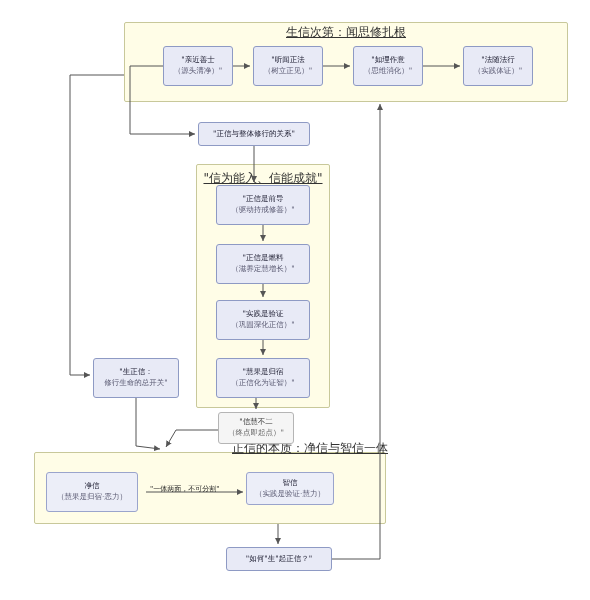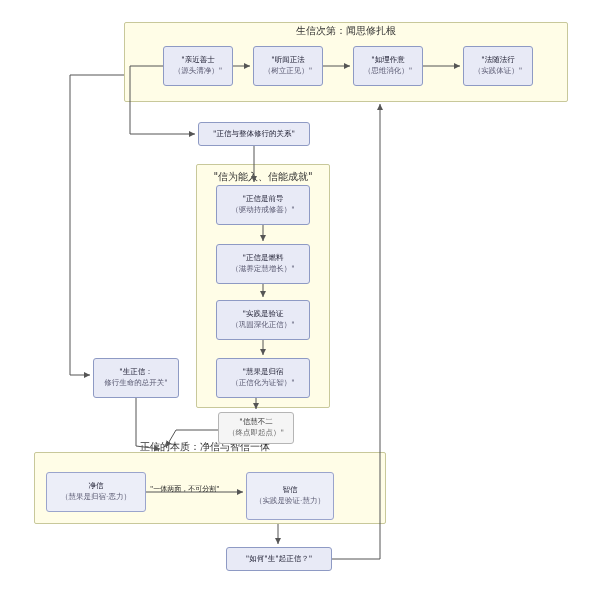--- a/index.html
+++ b/index.html
@@ -22,24 +22,25 @@
   }
   .group-box {
     position: absolute;
     background: #fffde7;
     border: 1px solid #c8c89a;
     border-radius: 2px;
     box-sizing: border-box;
   }
   .group-label {
     position: absolute;
-    font-size: 10px;
+    font-size: 12px;
     color: #333333;
     white-space: nowrap;
     text-align: center;
+    text-decoration: underline;
   }
   .node {
     position: absolute;
     background: #e8eaf6;
     border: 1px solid #8e9ac4;
     border-radius: 3px;
     box-sizing: border-box;
     display: flex;
     flex-direction: column;
     align-items: center;
@@ -83,21 +84,21 @@
 
 <div id="diagram">
 
   <div class="group-box" style="left:124px; top:22px; width:444px; height:80px;"></div>
   <div class="group-label" style="left:124px; top:24px; width:444px;">生信次第：闻思修扎根</div>
 
   <div class="group-box" style="left:196px; top:164px; width:134px; height:244px;"></div>
   <div class="group-label" style="left:196px; top:170px; width:134px;">"信为能入、信能成就"</div>
 
   <div class="group-box" style="left:34px; top:452px; width:352px; height:72px;"></div>
-  <div class="group-label" style="left:34px; top:440px; width:260px; text-align:left; padding-left:106px;">正信的本质：净信与智信一体</div>
+  <div class="group-label" style="left:22px; top:440px; width:260px; text-align:right; padding-left:106px;">正信的本质：净信与智信一体</div>
 
   <svg class="lines" viewBox="0 0 590 600">
     <defs>
       <marker id="arrow" markerWidth="7" markerHeight="7" refX="6" refY="3" orient="auto">
         <path d="M0,0 L6,3 L0,6 z" fill="#555"></path>
       </marker>
     </defs>
     <g stroke="#555" stroke-width="1" fill="none" marker-end="url(#arrow)">
 
       <path d="M233,66 L250,66"></path>
@@ -175,26 +176,26 @@
   <div class="node" style="left:93px; top:358px; width:86px; height:40px;">
     <span class="nbox-inner">"生正信：</span>
     <span class="nbox-inner l2">修行生命的总开关"</span>
   </div>
 
   <div class="node plain" style="left:218px; top:412px; width:76px; height:32px;">
     <span class="nbox-inner">"信慧不二</span>
     <span class="nbox-inner l2">（终点即起点）"</span>
   </div>
 
-  <div class="node pale" style="left:46px; top:472px; width:100px; height:40px;">
+  <div class="node pale" style="left:46px; top:472px; width:92px; height:40px;">
     <span class="nbox-inner">净信</span>
     <span class="nbox-inner l2">（慧果是归宿·恶力）</span>
   </div>
 
-  <div class="node pale" style="left:246px; top:472px; width:88px; height:48px;">
+  <div class="node pale" style="left:246px; top:472px; width:88px; height:33px;">
     <span class="nbox-inner">智信</span>
     <span class="nbox-inner l2">（实践是验证·慧力）</span>
   </div>
 
   <div class="node" style="left:226px; top:547px; width:106px; height:24px;">
     <span class="nbox-inner">"如何"生"起正信？"</span>
   </div>
 
   <div class="edge-label" style="left:150px; top:484px;">"一体两面，不可分割"</div>
 

